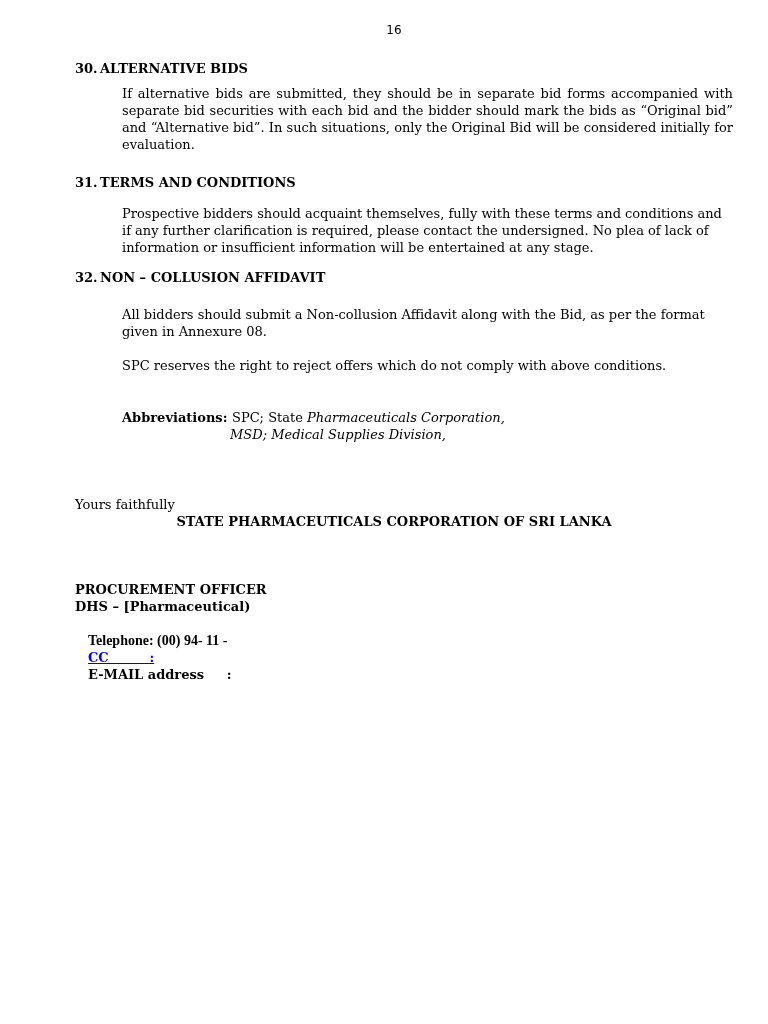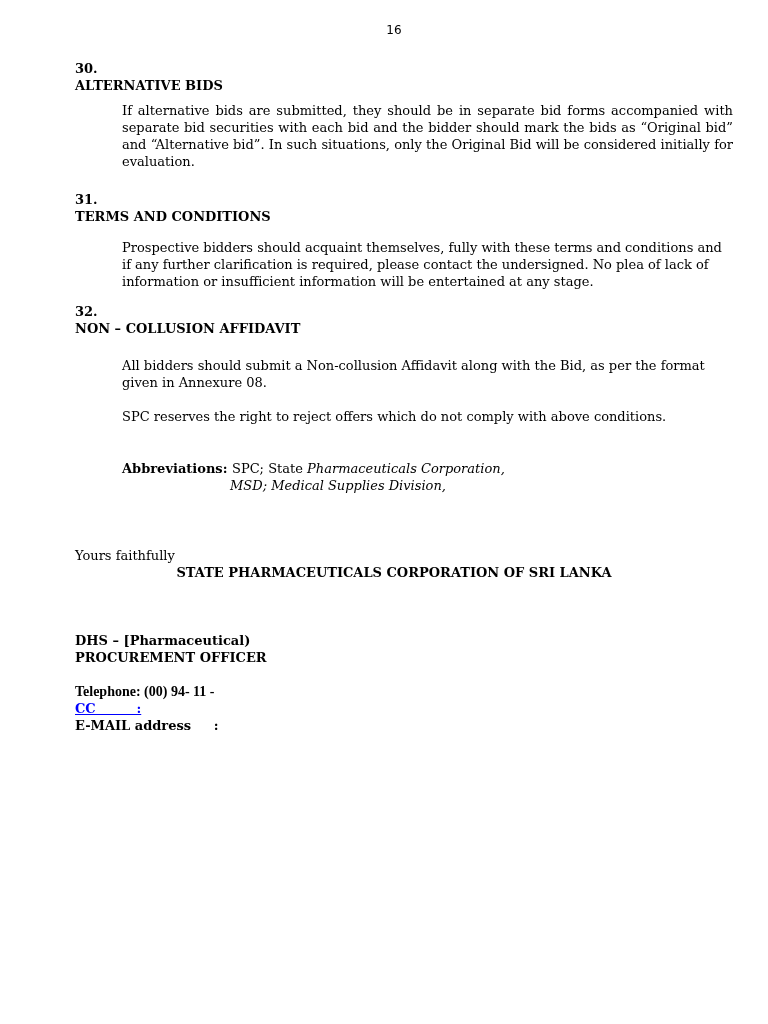--- a/index.html
+++ b/index.html
@@ -24,21 +24,20 @@
     text-align: center;
     font-family: "DejaVu Sans", sans-serif;
     font-size: 12px;
     line-height: 16px;
   }
   .sec-heading {
     display: flex;
     font-weight: bold;
     font-size: 13px;
     line-height: 17px;
-    flex-direction: column;
   }
   .sec-num { width: 25px; flex: none; }
   .para {
     margin: 8px 0 0 47px;   
     width: 611px;          
     font-size: 13px;
     line-height: 17px;
   }
   .justify { text-align: justify; }
 
@@ -71,20 +70,21 @@
     line-height: 17px;
     font-weight: bold;
   }
   .contact { margin-top: 17px; }
   .contact-line {
     font-family: "Liberation Serif", serif;
     font-weight: bold;
     font-size: 14px;
     line-height: 17px;
     white-space: pre;
+    margin-left: 13px;
   }
   .contact-line.cambria {
     font-family: "DejaVu Serif", serif;
     font-size: 13px;
   }
   .cc-link {
     text-decoration: underline;
     white-space: pre;
     cursor: pointer;
   }
@@ -120,22 +120,22 @@
       <div><span class="abbrev-label">Abbreviations: </span><span>SPC; State </span><span class="italic">Pharmaceuticals Corporation,</span></div>
       <div class="abbrev-line2"><span class="italic">MSD; Medical Supplies Division,</span></div>
     </div>
 
     <div class="closing">
       <div>Yours faithfully</div>
       <div class="bold">STATE PHARMACEUTICALS CORPORATION OF SRI LANKA</div>
     </div>
 
     <div class="signatory">
+      <div>PROCUREMENT OFFICER</div>
       <div>DHS – [Pharmaceutical)</div>
-      <div>PROCUREMENT OFFICER</div>
     </div>
 
     <div class="contact">
       <div class="contact-line">Telephone: (00) 94- 11 -</div>
       <div class="contact-line cambria"><span class="cc-link" style="color: rgb(0, 0, 255);">CC         :</span></div>
       <div class="contact-line cambria">E-MAIL address     :</div>
     </div>
 
   </div>
 </div>

